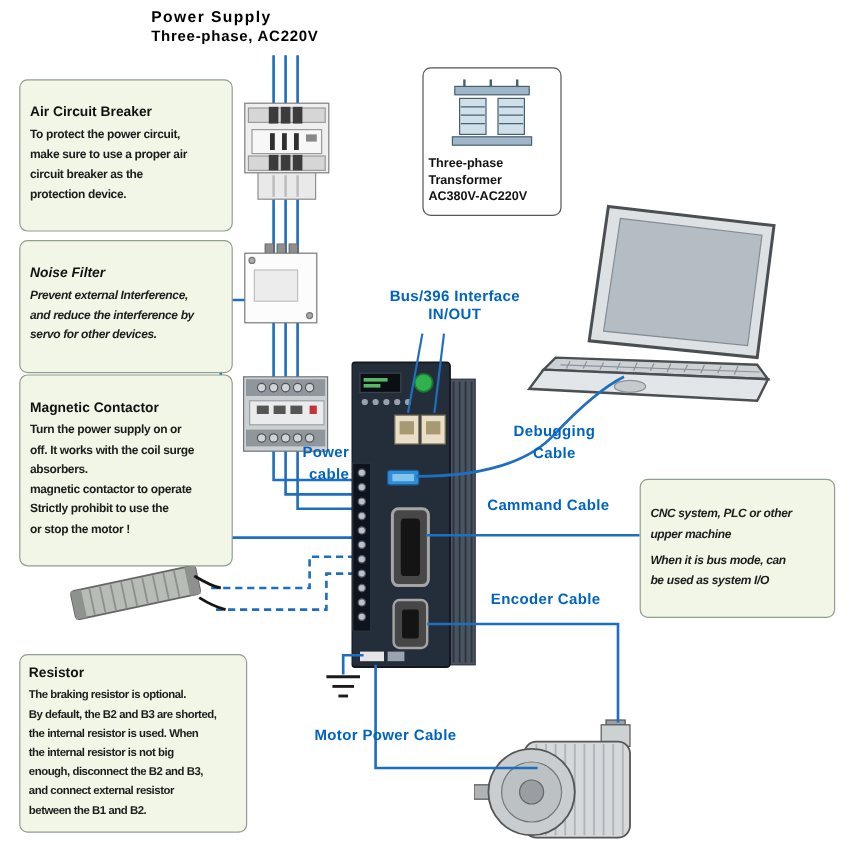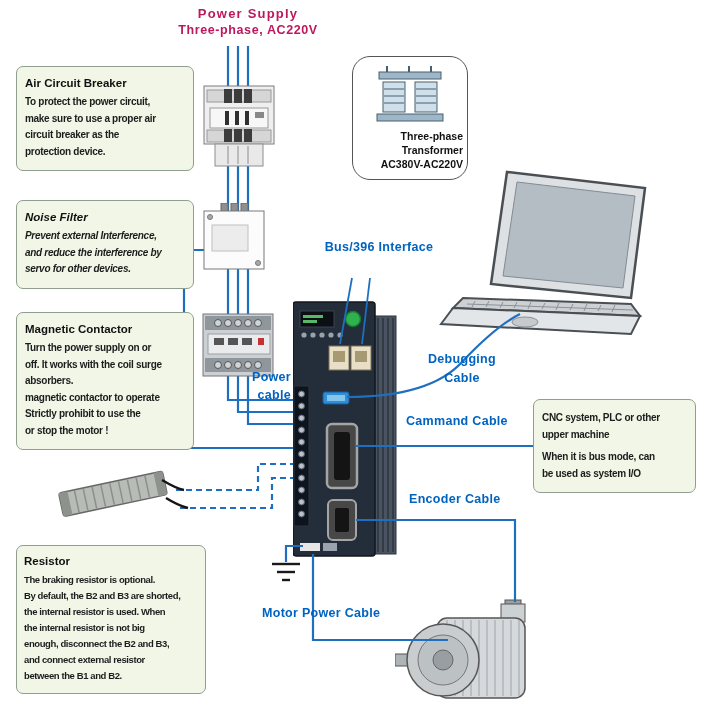--- a/index.html
+++ b/index.html
@@ -5,40 +5,40 @@
   html,body{margin:0;padding:0;background:#ffffff;}
   #canvas{
     position:relative;width:706px;height:720px;background:#ffffff;
     font-family:"Liberation Sans",sans-serif;overflow:hidden;
   }
   svg{display:block;}
   .abs{position:absolute;}
   
   .callout{
     position:absolute;background:#f1f6e7;border:1px solid #8f9e8f;
-    border-radius:7px;padding:10px 8px;box-sizing:border-box;
+    border-radius:7px;padding:21px 8px;box-sizing:border-box;
   }
   .c-title{font-size:11.5px;font-weight:bold;color:#111;margin:0 0 5px 0;white-space:nowrap;}
   .ln{font-size:10px;font-weight:bold;color:#1c1c1c;line-height:16.5px;letter-spacing:-0.3px;white-space:nowrap;}
   .callout.small .ln{font-size:9.5px;letter-spacing:-0.4px;line-height:16px;}
   .callout.small{padding:9px 7px;}
   
   .bl{
     position:absolute;color:#0063c0;font-weight:bold;font-size:12.5px;
     letter-spacing:0.3px;white-space:nowrap;line-height:15px;
   }
   .bl-center{text-align:center;}
   
-  .title-block{position:absolute;left:126px;top:6px;width:244px;text-align:center;color:#be185d;font-weight:bold;}
+  .title-block{position:absolute;left:126px;top:6px;width:244px;text-align:left;color:#000000;font-weight:bold;}
   .t1{font-size:13px;letter-spacing:1.2px;line-height:16px;}
   .t2{font-size:12.5px;letter-spacing:0.6px;line-height:16px;}
   
   .tbox{
     position:absolute;left:352px;top:56px;width:116px;background:#ffffff;
-    border:1.5px solid #555;border-radius:18px;text-align:right;
+    border:1.5px solid #555;border-radius:7px;text-align:left;
     padding:9px 4px 8px 4px;box-sizing:border-box;
   }
   .tline{font-size:10.5px;font-weight:bold;color:#111;line-height:14px;white-space:nowrap;}
   .ticon{margin:0 auto 5px auto;}
 </style>
 </head>
 <body>
 
 <div id="canvas">
 
@@ -287,34 +287,35 @@
     <div class="c-title">Resistor</div>
     <div class="ln">The braking resistor is optional.</div>
     <div class="ln">By default, the B2 and B3 are shorted,</div>
     <div class="ln">the internal resistor is used. When</div>
     <div class="ln">the internal resistor is not big</div>
     <div class="ln">enough, disconnect the B2 and B3,</div>
     <div class="ln">and connect external resistor</div>
     <div class="ln">between the B1 and B2.</div>
   </div>
 
-  <div class="callout" style="left:533px;top:399px;width:163px;">
+  <div class="callout" style="left:533px;top:399px;width:163px;font-style:italic;">
     <div class="ln">CNC system, PLC or other</div>
     <div class="ln">upper machine</div>
     <div class="ln" style="margin-top:6px;">When it is bus mode, can</div>
     <div class="ln">be used as system I/O</div>
   </div>
 
   <div class="title-block">
     <div class="t1">Power Supply</div>
     <div class="t2">Three-phase, AC220V</div>
   </div>
 
   <div class="bl bl-center" style="left:306px;top:240px;width:146px;">
     <div>Bus/396 Interface</div>
+    <div>IN/OUT</div>
   </div>
 
   <div class="bl bl-center" style="left:418px;top:352px;width:88px;">
     <div>Debugging</div>
     <div style="margin-top:4px;">Cable</div>
   </div>
 
   <div class="bl" style="left:252px;top:370px;text-align:right;">
     <div>Power</div>
     <div style="margin-top:3px;">cable</div>

